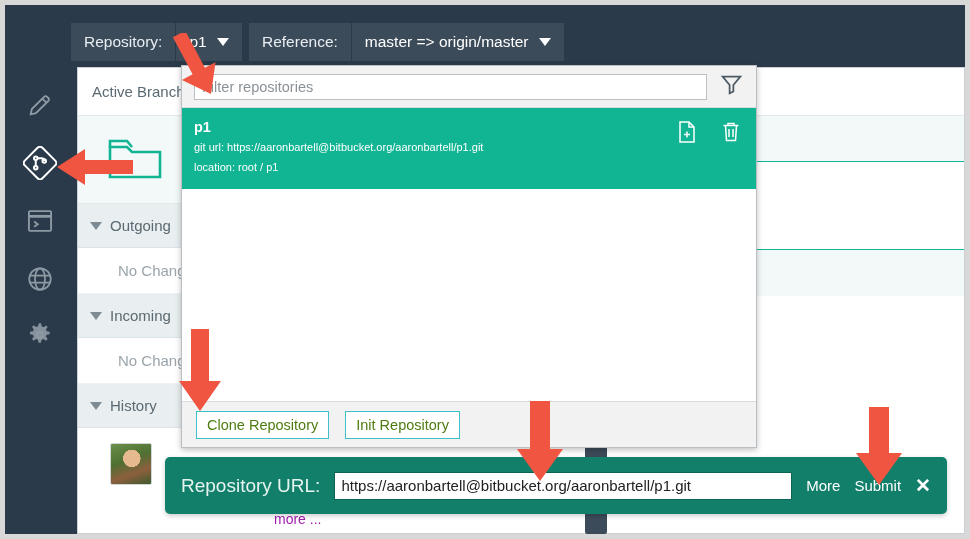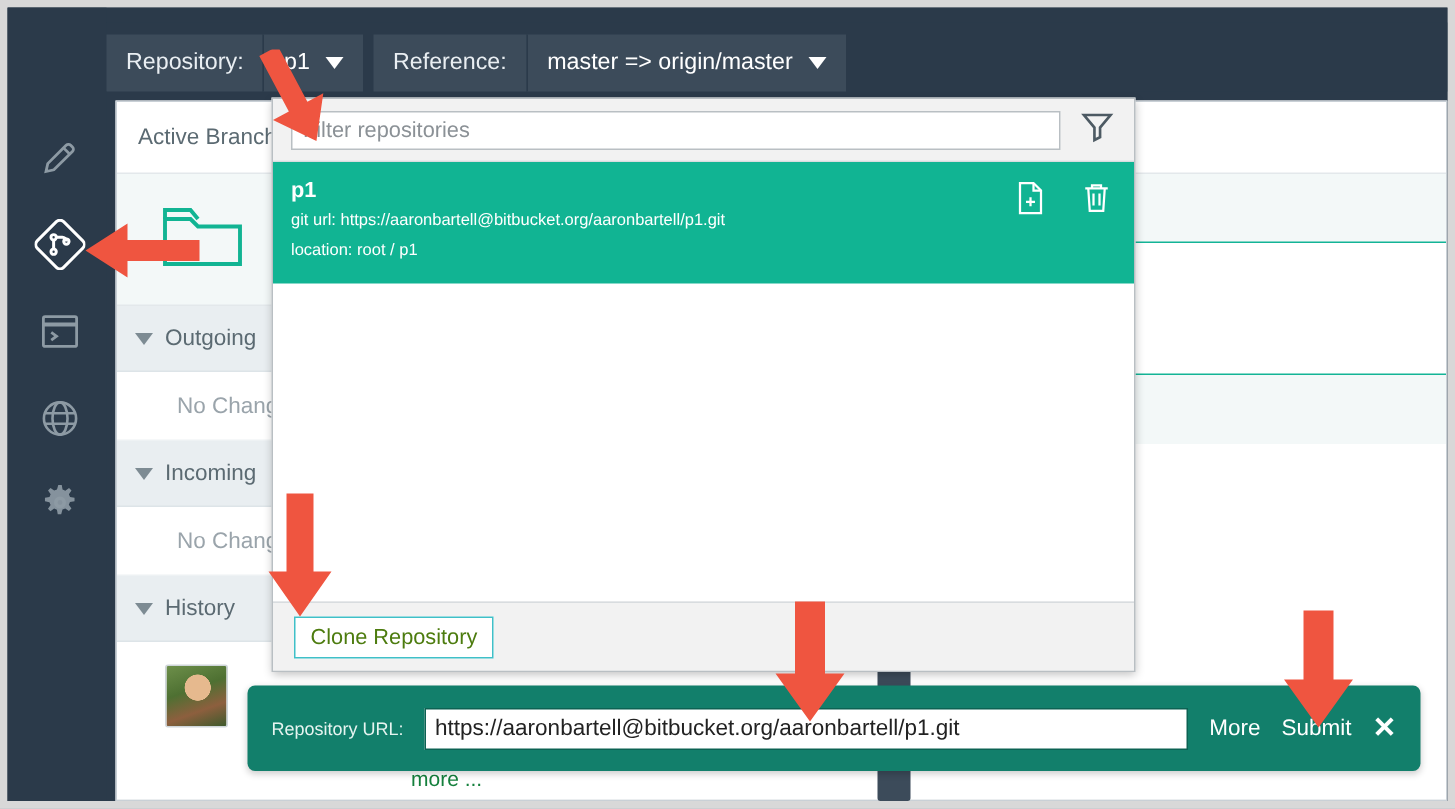--- a/index.html
+++ b/index.html
@@ -175,21 +175,21 @@
       radial-gradient(circle at 52% 36%, #e6b98e 0 26%, transparent 27%),
       linear-gradient(160deg, #6d8f4a 0%, #4e7032 40%, #8d5f3e 70%, #3e5a2c 100%);
     border: 1px solid #cfd6da;
     box-sizing: border-box;
   }
   .more-link {
     position: absolute;
     left: 196px;
     bottom: 6px;
     font-size: 14px;
-    color: #15803d;
+    color: #a21caf;
   }
   
   .rp-head {
     height: 48px;
     display: flex;
     align-items: center;
     padding-left: 14px;
     font-size: 15px;
     color: #5b6a72;
     border-bottom: 1px solid #e3e8eb;
@@ -327,21 +327,21 @@
     border-radius: 5px;
     display: flex;
     align-items: center;
     padding: 0 16px;
     gap: 14px;
     box-sizing: border-box;
     box-shadow: 0 2px 5px rgba(0,0,0,.2);
   }
   .clone-label {
     color: #e6f4f0;
-    font-size: 12px;
+    font-size: 19px;
     white-space: nowrap;
   }
   .clone-input {
     flex: 1;
     height: 28px;
     border: 1px solid #0c6253;
     background: #ffffff;
     font-size: 15px;
     color: #222;
     padding: 0 6px;
@@ -512,20 +512,21 @@
                 <path d="M5.5 5.5l1 15h9l1-15"></path>
                 <path d="M9 9v8M13 9v8"></path>
               </svg>
             </span>
           </div>
         </div>
       </div>
 
       <div class="dd-footer">
         <button class="ghost-btn">Clone Repository</button>
+        <button class="ghost-btn">Init Repository</button>
       </div>
     </div>
 
     <div class="clone-bar">
       <span class="clone-label">Repository URL:</span>
       <input class="clone-input" type="text" value="https://aaronbartell@bitbucket.org/aaronbartell/p1.git" style="">
       <span class="clone-action">More</span>
       <span class="clone-action">Submit</span>
       <span class="clone-close">✕</span>
     </div>

